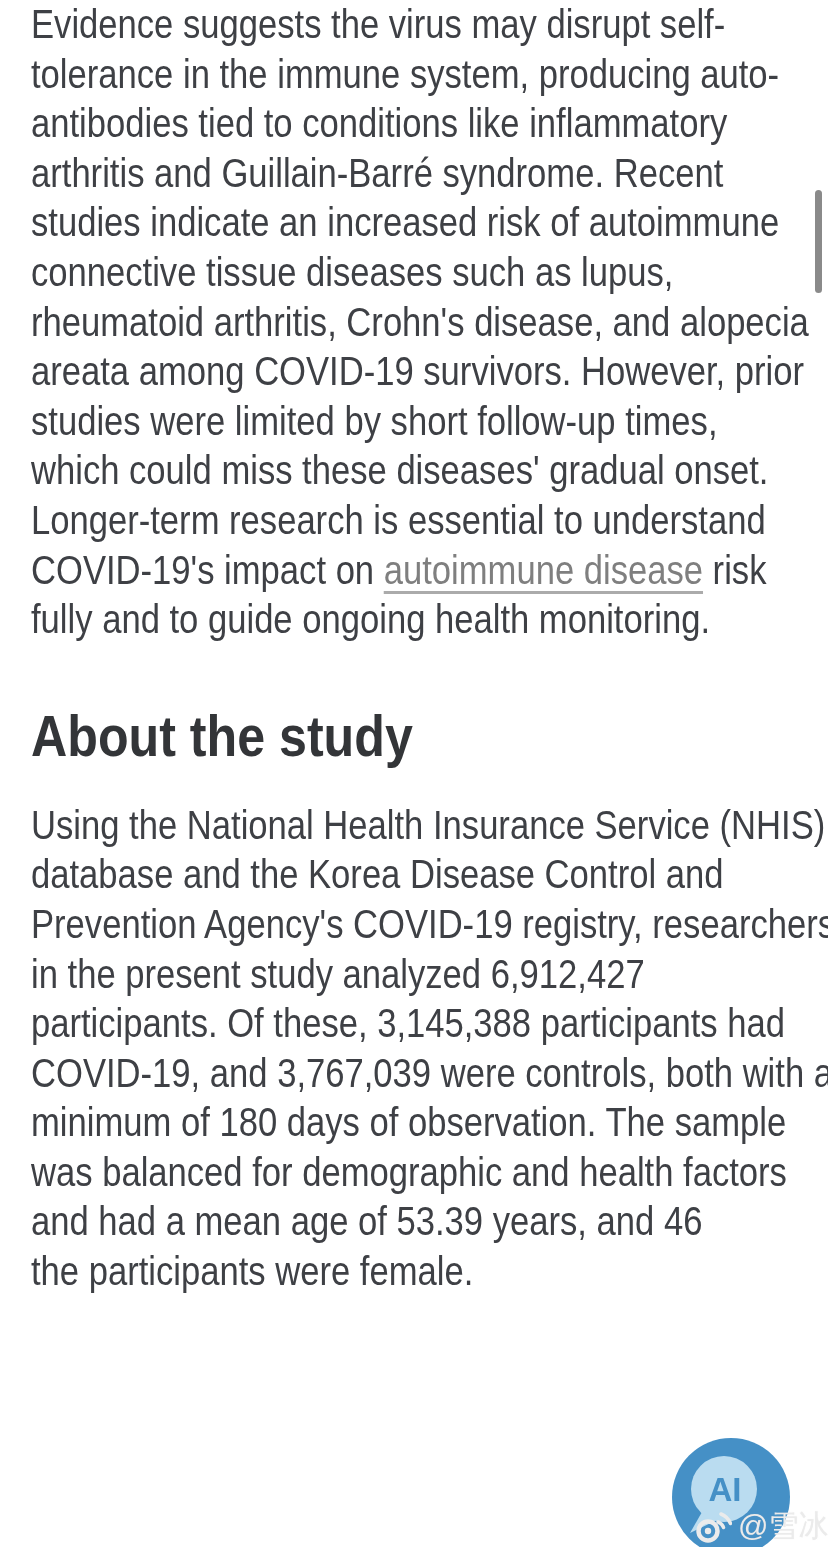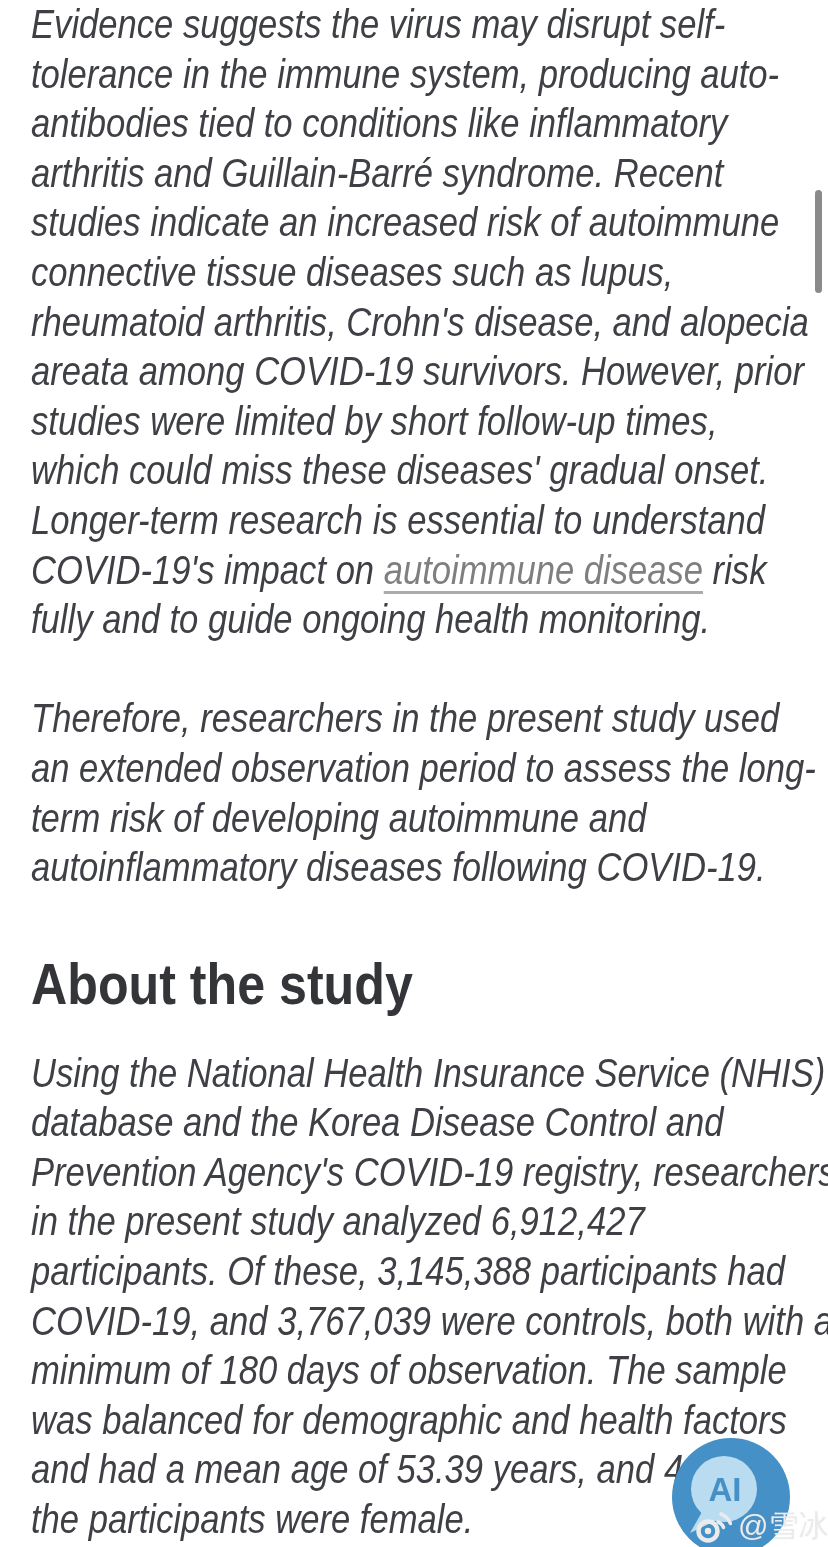--- a/index.html
+++ b/index.html
@@ -10,21 +10,21 @@
     background: #ffffff;
     overflow: hidden;
     font-family: "Liberation Sans", sans-serif;
   }
   .content {
     position: absolute;
     top: 0;
     left: 31px;
     width: 766px;
   }
-  .para { margin: 0 0 49.6px 0; font-style: italic; }
+  .para { margin: 0 0 49.6px 0; }
   .line {
     font-size: 40px;
     line-height: 49.6px;
     color: #3e4045;
     white-space: nowrap;
     transform: scaleX(0.865);
     transform-origin: left center;
   }
   .inline-link {
     color: #7f7f7f;
@@ -96,26 +96,20 @@
         <div class="line">connective tissue diseases such as lupus,</div>
         <div class="line">rheumatoid arthritis, Crohn's disease, and alopecia</div>
         <div class="line">areata among COVID-19 survivors. However, prior</div>
         <div class="line">studies were limited by short follow-up times,</div>
         <div class="line">which could miss these diseases' gradual onset.</div>
         <div class="line">Longer-term research is essential to understand</div>
         <div class="line"><span>COVID-19's impact on </span><a class="inline-link">autoimmune disease</a><span> risk</span></div>
         <div class="line">fully and to guide ongoing health monitoring.</div>
       </div>
 
-    <div class="para">
-        <div class="line">Therefore, researchers in the present study used</div>
-        <div class="line">an extended observation period to assess the long-</div>
-        <div class="line">term risk of developing autoimmune and</div>
-        <div class="line">autoinflammatory diseases following COVID-19.</div>
-      </div>
 
     <h2 class="section-heading">About the study</h2>
 
     <div class="para">
         <div class="line">Using the National Health Insurance Service (NHIS)</div>
         <div class="line">database and the Korea Disease Control and</div>
         <div class="line">Prevention Agency's COVID-19 registry, researchers</div>
         <div class="line">in the present study analyzed 6,912,427</div>
         <div class="line">participants. Of these, 3,145,388 participants had</div>
         <div class="line">COVID-19, and 3,767,039 were controls, both with a</div>

